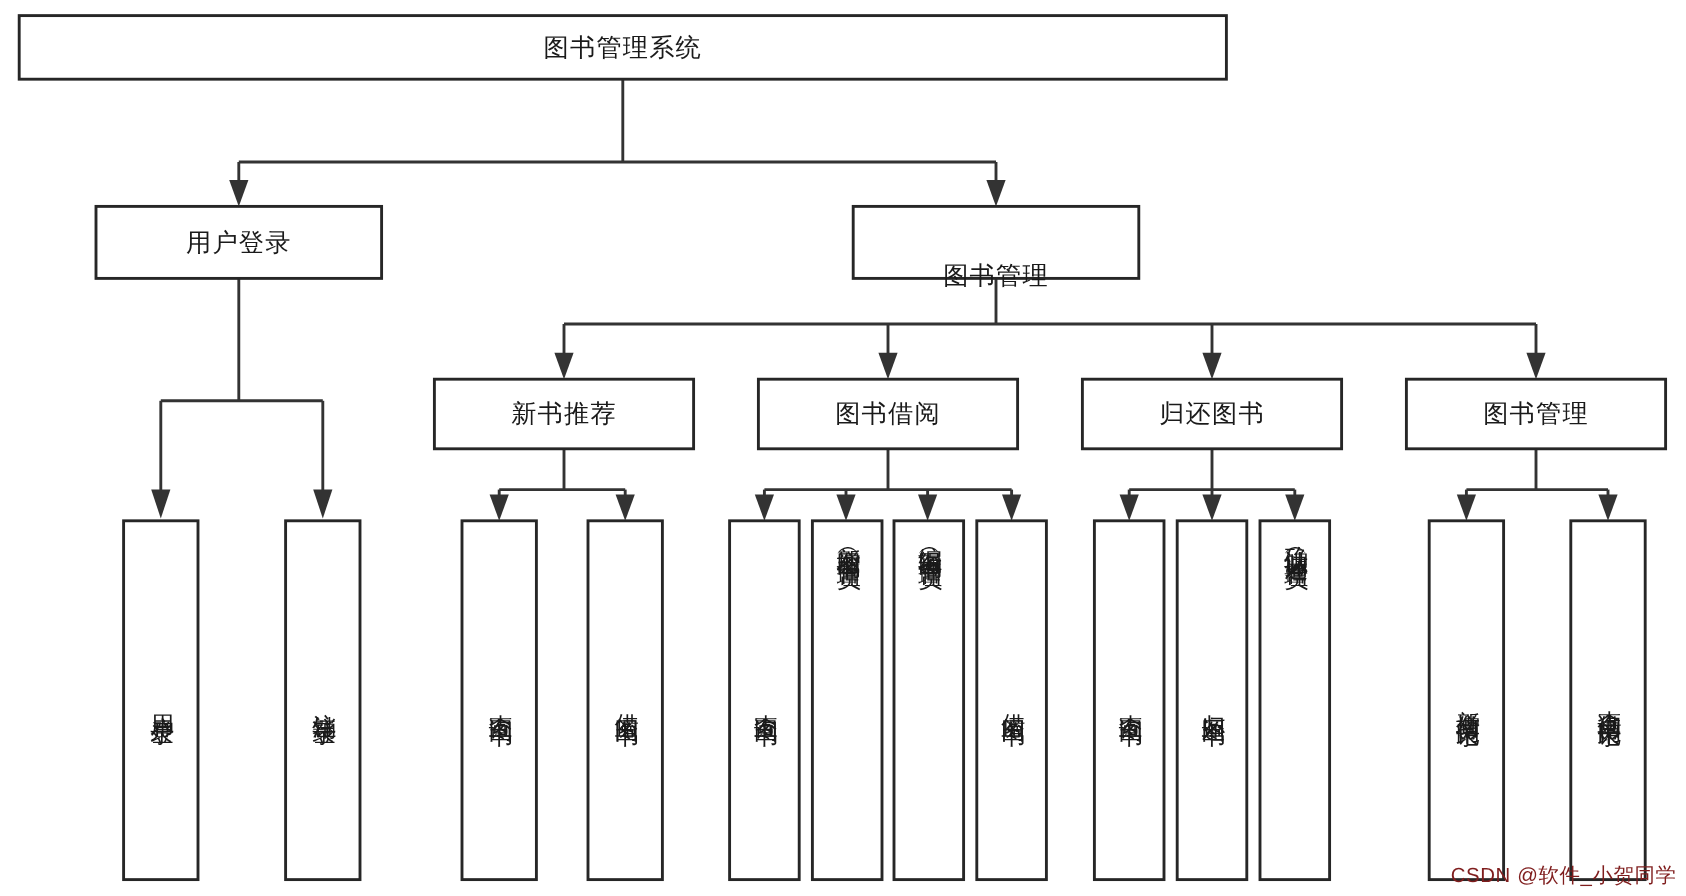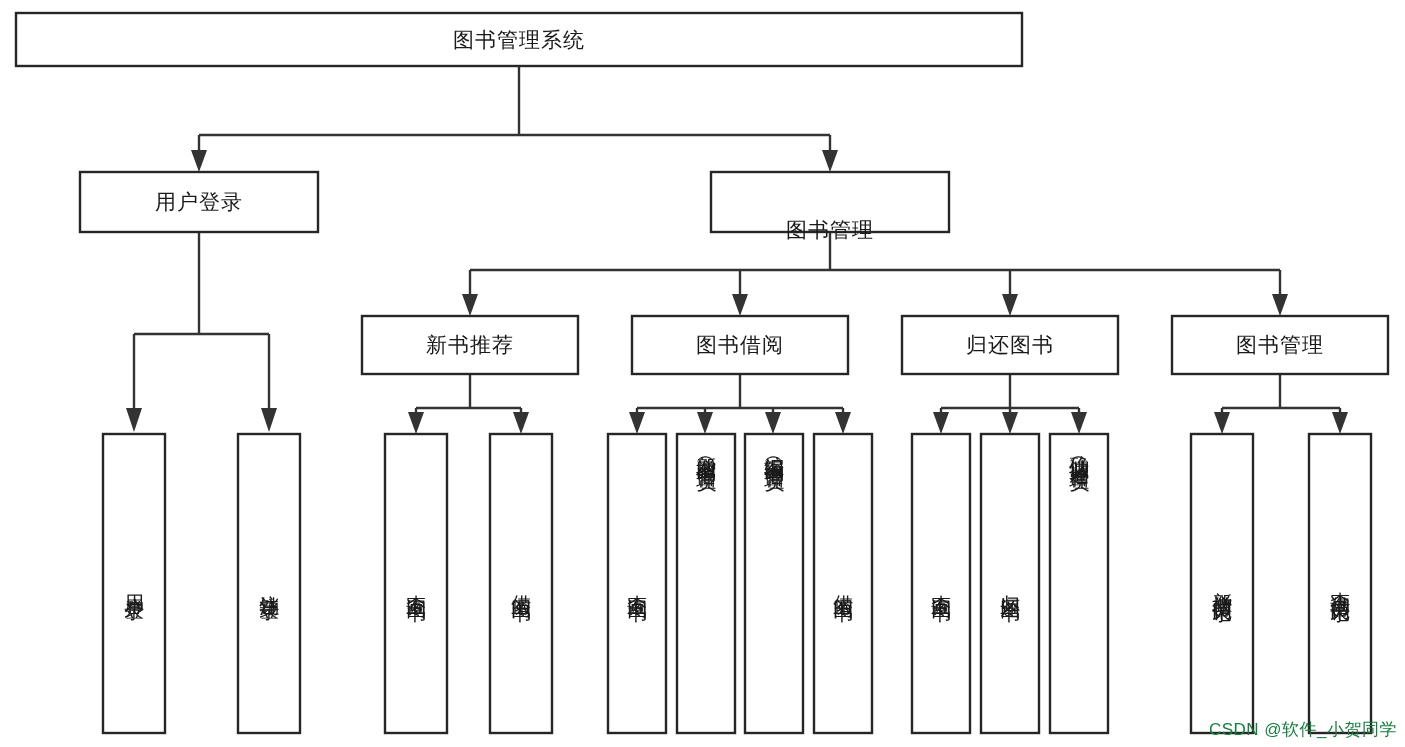--- a/index.html
+++ b/index.html
@@ -73,21 +73,21 @@
     letter-spacing: 1px;
     color: #1a1a1a;
     white-space: nowrap;
   }
   .watermark {
     position: absolute;
     right: 8px;
     bottom: 6px;
     font-family: "Liberation Sans", "DejaVu Sans", sans-serif;
     font-size: 17px;
-    color: #15803d;
+    color: #7f1d1d;
     letter-spacing: 0.5px;
     white-space: nowrap;
     pointer-events: none;
   }
 </style>
 </head>
 <body>
 
 <div id="diagram-root">
 

